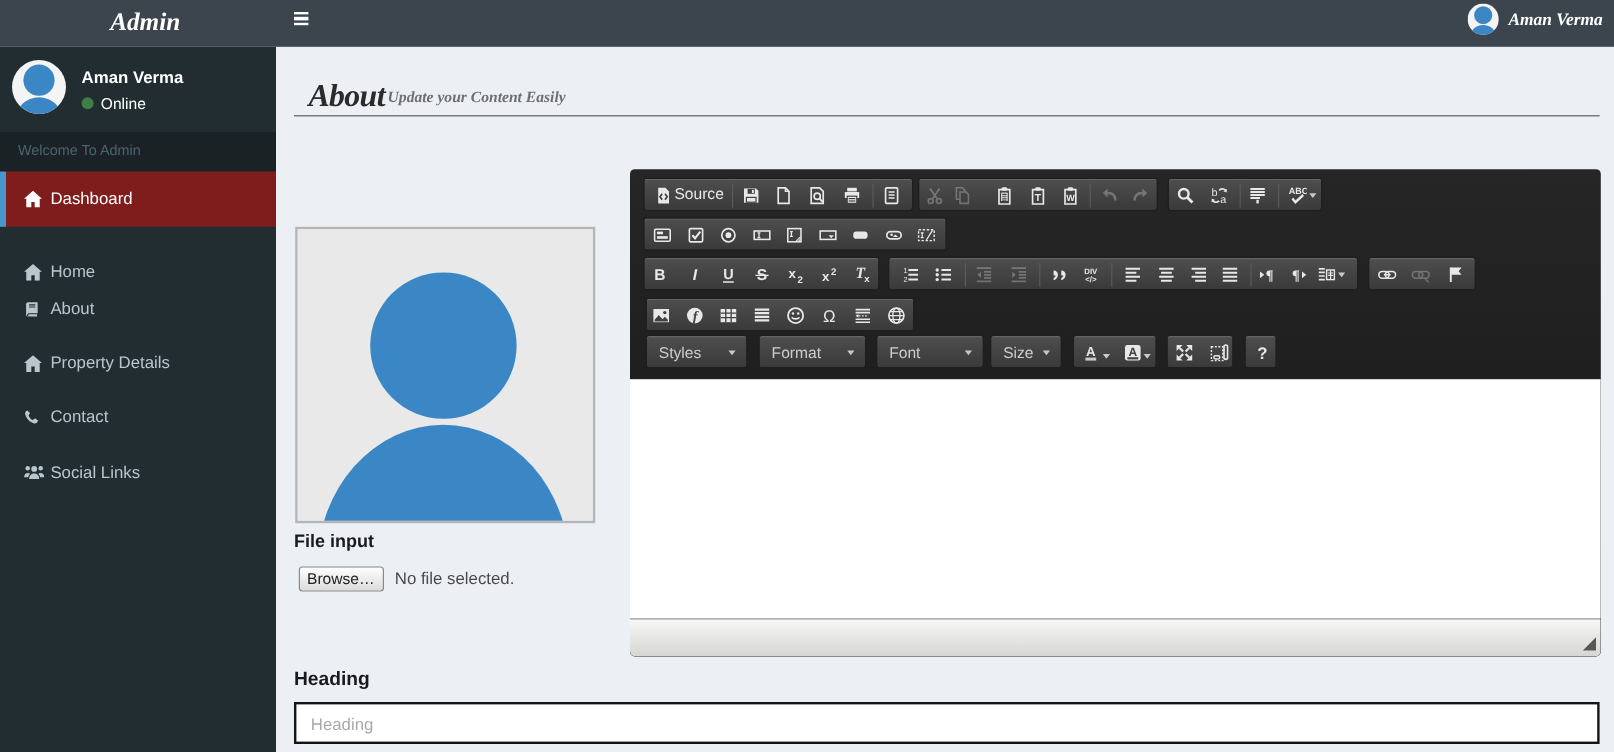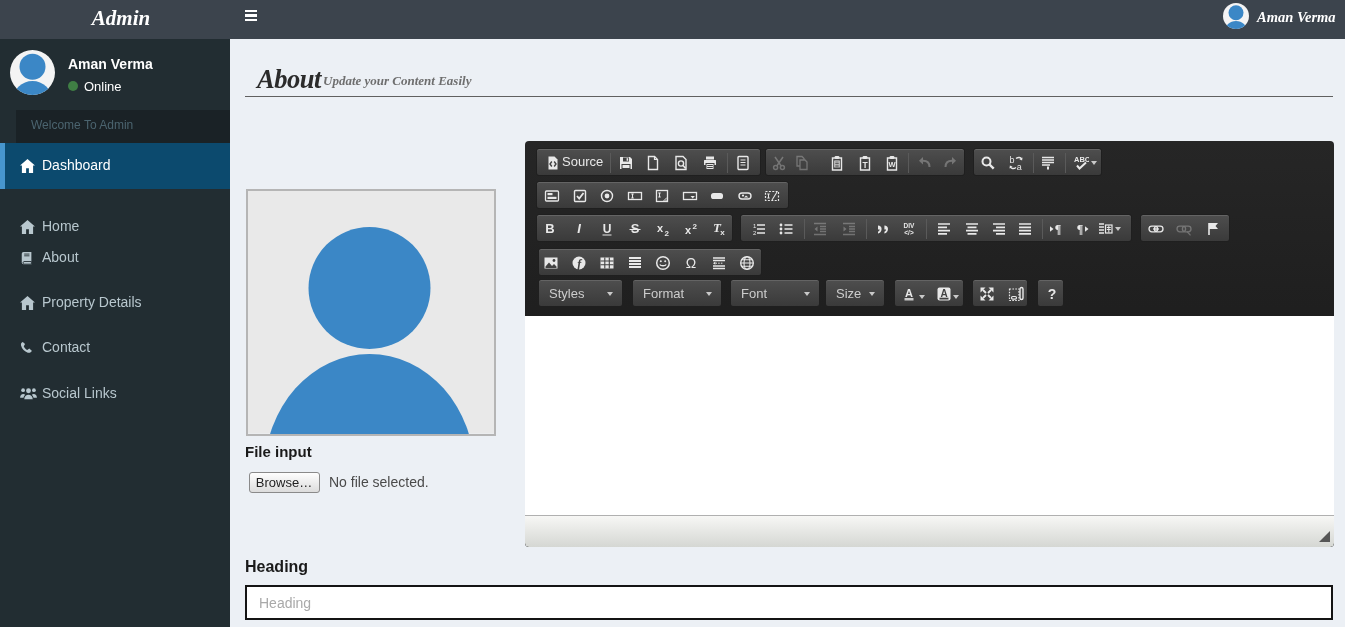--- a/index.html
+++ b/index.html
@@ -8,23 +8,23 @@
 #burger div { width:12px; height:2.4px; background:#fff; margin-bottom:2px; }
 #navuser { position:absolute; right:8px; top:0; height:39px; }
 #navuser .av { position:absolute; right:88px; top:3px; }
 #navuser .nm { position:absolute; right:0; top:9px; width:80px; color:#fff; font-family:"Liberation Serif",serif; font-style:italic; font-weight:bold; font-size:14.5px; white-space:nowrap; }
 #sidebar { position:absolute; left:0; top:39px; width:230px; height:588px; background:#222d32; }
 .upanel { position:absolute; left:0; top:0; width:230px; height:71px; }
 .upanel .av { position:absolute; left:10px; top:11px; }
 .uname { position:absolute; left:68px; top:17px; color:#fff; font-size:14px; font-weight:bold; }
 .ustat { position:absolute; left:68px; top:40px; color:#fff; font-size:13px; }
 .udot { display:inline-block; width:10px; height:10px; border-radius:50%; background:#3f7e44; margin-right:6px; }
-.shead { position:absolute; left:0; top:71px; width:230px; height:33px; background:#1a2226; color:#4b646f; font-size:12px; line-height:31px; padding-left:15px;margin-left:16px; }
+.shead { position:absolute; left:0; top:71px; width:230px; height:33px; background:#1a2226; color:#4b646f; font-size:12px; line-height:31px; padding-left:15px; }
 .mi { position:absolute; left:0; width:230px; height:45.5px; }
-.mi.active { background:#0c4a6e; border-left:5px solid #4796ce;text-decoration:underline; }
+.mi.active { background:#7f1d1d; border-left:5px solid #4796ce;text-decoration:underline; }
 .mi .mic { position:absolute; left:20px; top:16px; }
 .mi.active .mic { left:15px; }
 .mi .mlabel { position:absolute; left:42px; top:14px; font-size:14px; color:#b8c7ce; }
 .mi.active .mlabel { left:37px; color:#fff; }
 #content { position:absolute; left:230px; top:39px; width:1115px; height:588px; background:#ecf0f5; }
 #ph1 { position:absolute; left:27px; top:25px; font-family:"Liberation Serif",serif; font-style:italic; font-weight:bold; font-size:26.5px; color:#2b2b2b; letter-spacing:-0.5px; }
 #ph2 { position:absolute; left:93px; top:34px; font-family:"Liberation Serif",serif; font-style:italic; font-weight:bold; font-size:13px; color:#6e6e6e; }
 #phr { position:absolute; left:15px; top:56.5px; width:1088px; height:0; border-top:1px solid #606060; }
 #frame { position:absolute; left:15.5px; top:150px; width:250px; height:246.5px; border:2px solid #b5b5b5; }
 #fileinput { position:absolute; left:15px; top:404px; width:250px; text-align:left; font-size:15px; font-weight:bold; color:#1a1a1a; }

